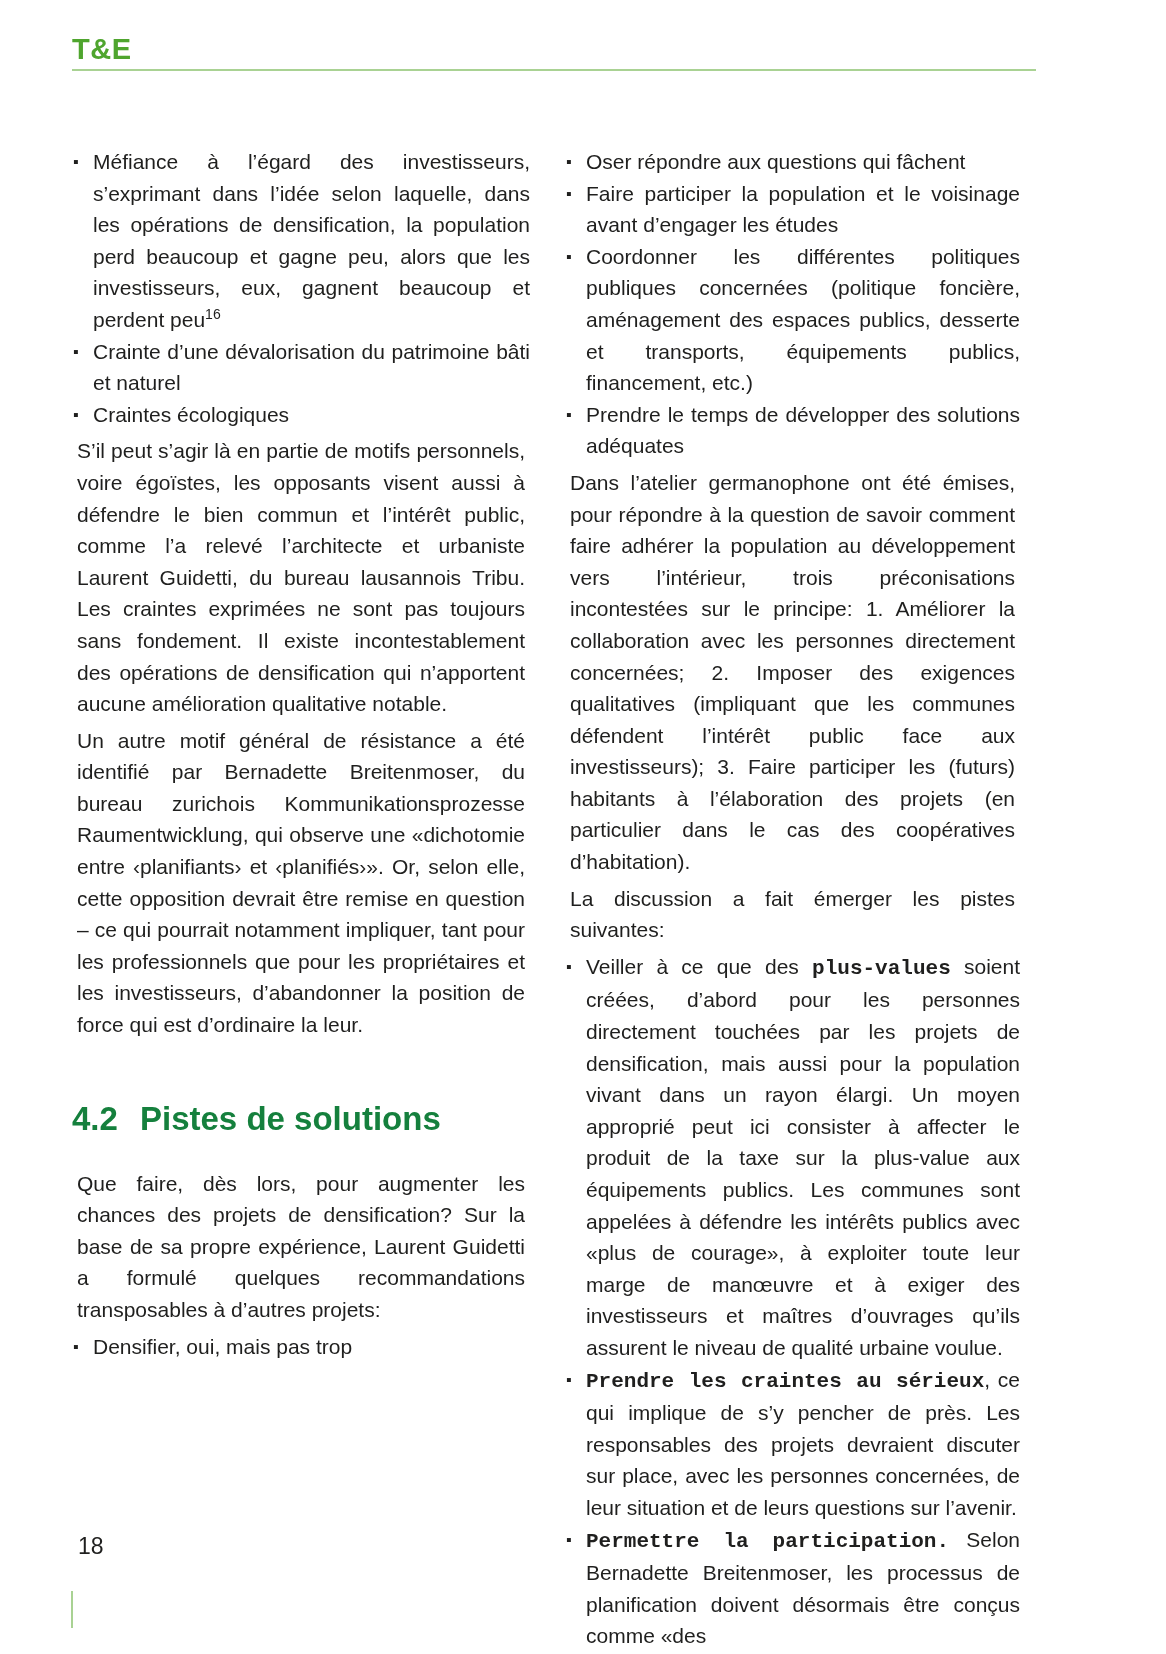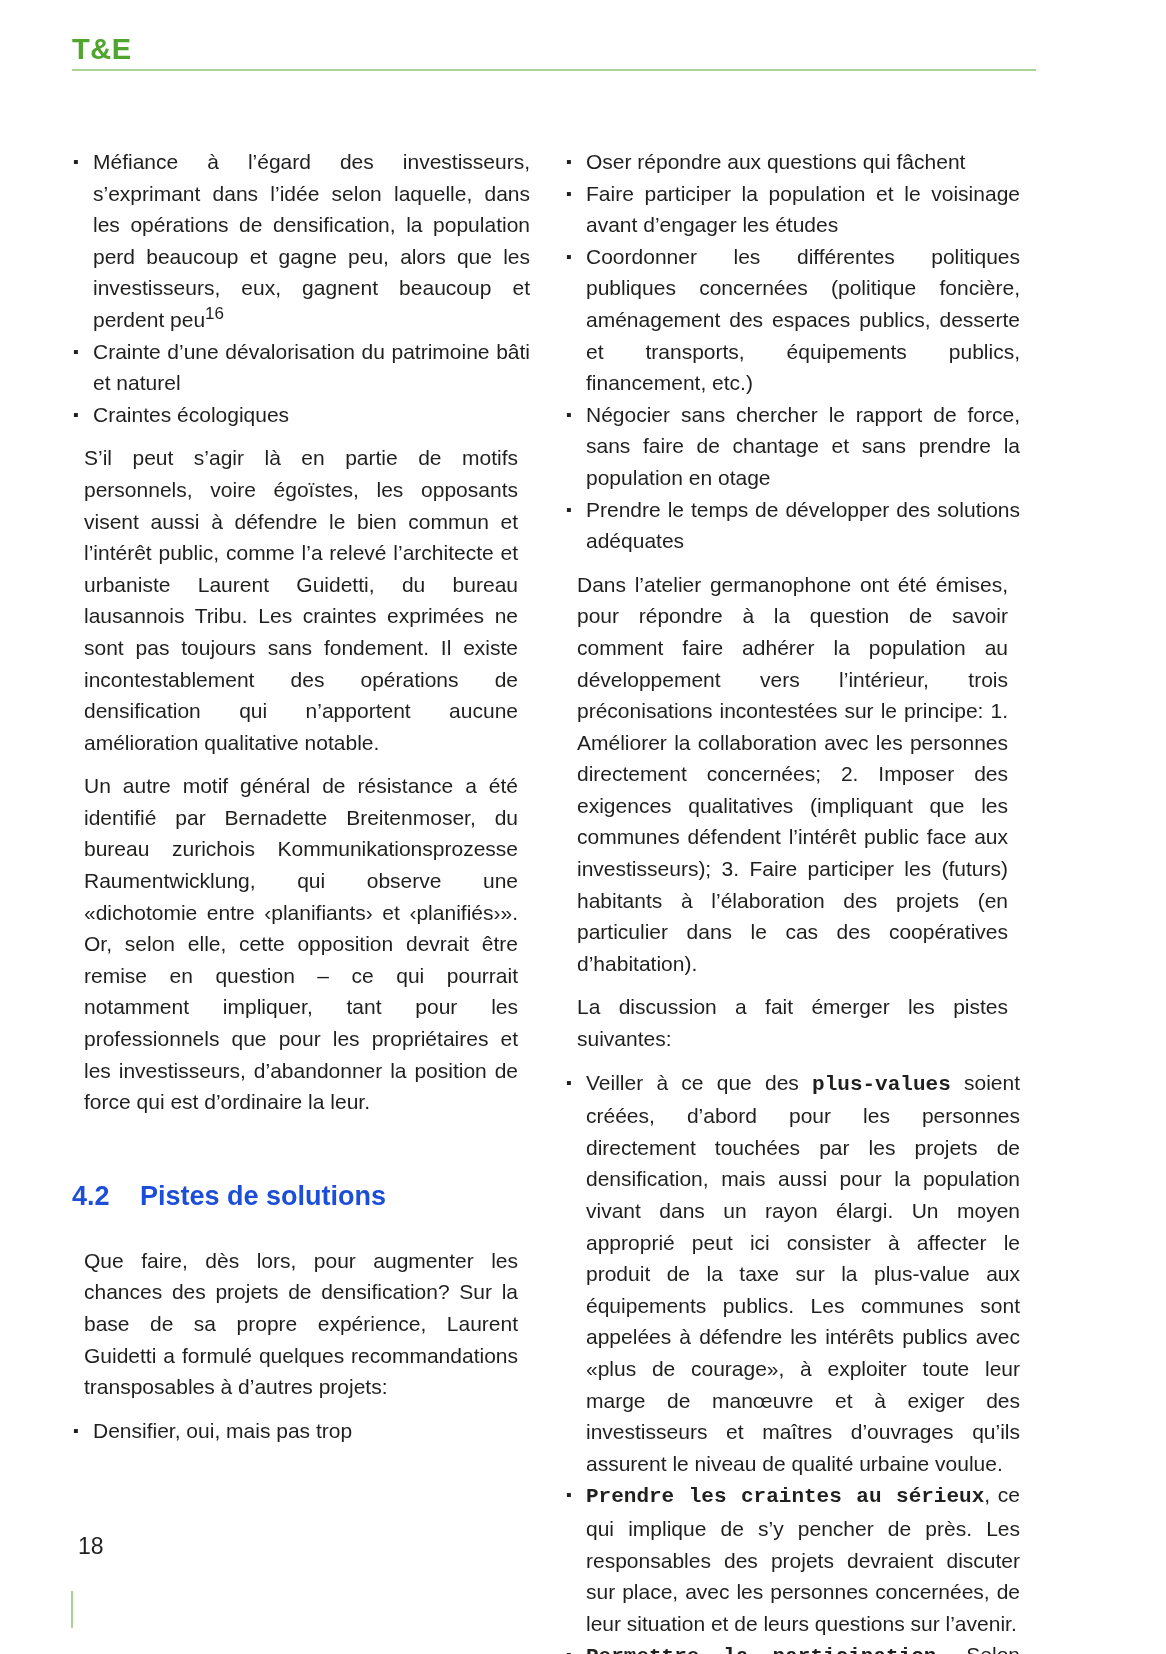--- a/index.html
+++ b/index.html
@@ -36,46 +36,46 @@
     top: 146px;
     font-size: 21px;
     line-height: 31.6px;
     text-align: justify;
     hyphens: auto;
     -webkit-hyphens: auto;
   }
   .col-left  { left: 72px;  width: 458px; }
   .col-right { left: 565px; width: 455px; }
 
-  p { margin: 12px; }
+  p { margin: 5px; }
 
   ul.squares { margin: 0; padding: 0; list-style: none; }
   ul.squares > li {
     position: relative;
     padding-left: 21px;
     margin: 0;
   }
   ul.squares > li::before {
     content: "\25AA";
     position: absolute;
     left: 1px;
     top: 0;
     font-size: 16px;
     line-height: 31.6px;
     color: #1f1f1e;
   }
-  sup { font-size: 17px; line-height: 0; }
+  sup { font-size: 14px; line-height: 0; }
 
   
   .section-heading {
     display: flex;
     margin: 62px 0 33px 0;
-    font-size: 27px;
+    font-size: 33px;
     font-weight: 700;
-    color: #1d4ed8;
+    color: #15803d;
     line-height: 32px;
     text-align: left;
   }
   .section-heading .num { width: 68px; flex: 0 0 68px; }
 
   strong { font-weight: 700; font-family: Liberation Mono, monospace; }
 
   
   .footer-rule {
     position: absolute;
@@ -122,21 +122,20 @@
     <ul class="squares">
       <li>Densifier, oui, mais pas trop</li>
     </ul>
   </div>
 
   <div class="col col-right">
     <ul class="squares">
       <li>Oser répondre aux questions qui fâchent</li>
       <li>Faire participer la population et le voisinage avant d’engager les études</li>
       <li>Coordonner les différentes politiques publiques concernées (politique foncière, aménagement des espaces publics, desserte et transports, équipements publics, financement, etc.)</li>
-      <li>Négocier sans chercher le rapport de force, sans faire de chantage et sans prendre la population en otage</li>
       <li>Prendre le temps de développer des solutions adéquates</li>
     </ul>
 
     <p>Dans l’atelier germanophone ont été émises, pour répondre à la question de savoir comment faire adhérer la population au développement vers l’intérieur, trois préconisations incontestées sur le principe: 1. Améliorer la collaboration avec les personnes directement concernées; 2. Imposer des exigences qualitatives (impliquant que les communes défendent l’intérêt public face aux investisseurs); 3. Faire participer les (futurs) habitants à l’élaboration des projets (en particulier dans le cas des coopératives d’habitation).</p>
     <p>La discussion a fait émerger les pistes suivantes:</p>
 
     <ul class="squares">
       <li><span>Veiller à ce que des </span><strong>plus-values</strong><span> soient créées, d’abord pour les personnes directement touchées par les projets de densification, mais aussi pour la population vivant dans un rayon élargi. Un moyen approprié peut ici consister à affecter le produit de la taxe sur la plus-value aux équipements publics. Les communes sont appelées à défendre les intérêts publics avec «plus de courage», à exploiter toute leur marge de manœuvre et à exiger des investisseurs et maîtres d’ouvrages qu’ils assurent le niveau de qualité urbaine voulue.</span></li>
       <li><span></span><strong>Prendre les craintes au sérieux</strong><span>, ce qui implique de s’y pencher de près. Les responsables des projets devraient discuter sur place, avec les personnes concernées, de leur situation et de leurs questions sur l’avenir.</span></li>
       <li><span></span><strong>Permettre la participation.</strong><span> Selon Bernadette Breitenmoser, les processus de planification doivent désormais être conçus comme «des</span></li>

